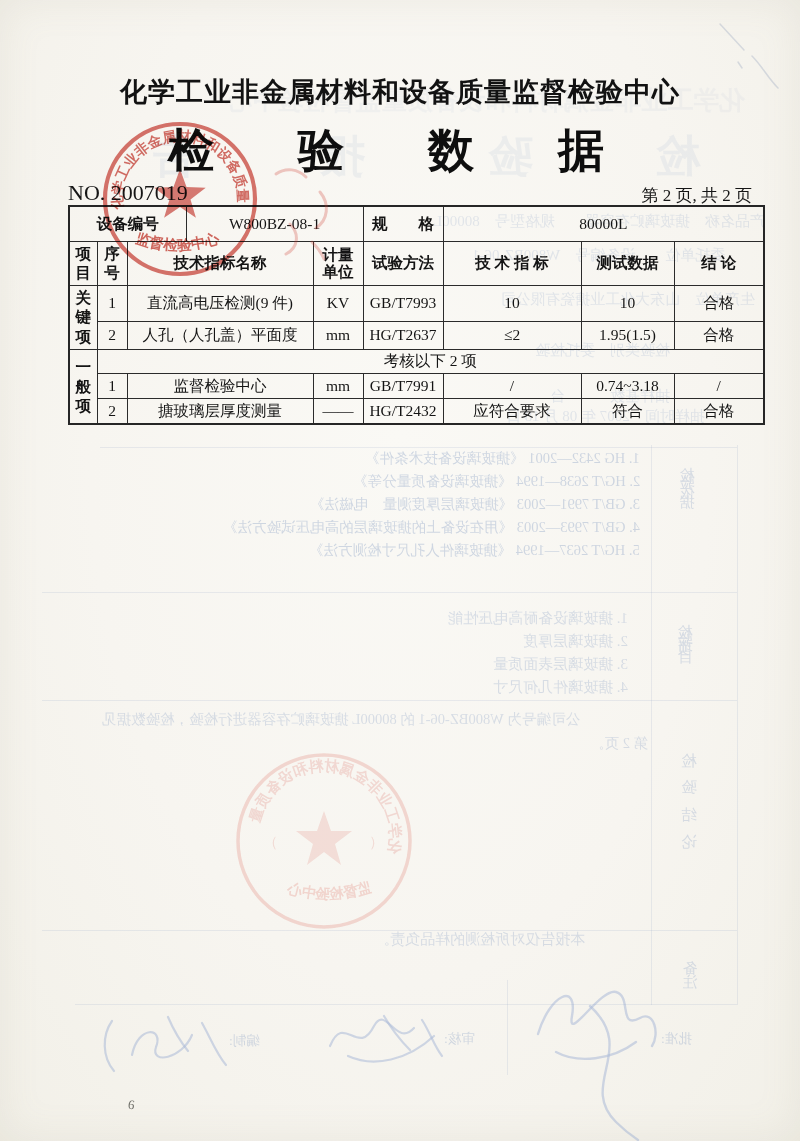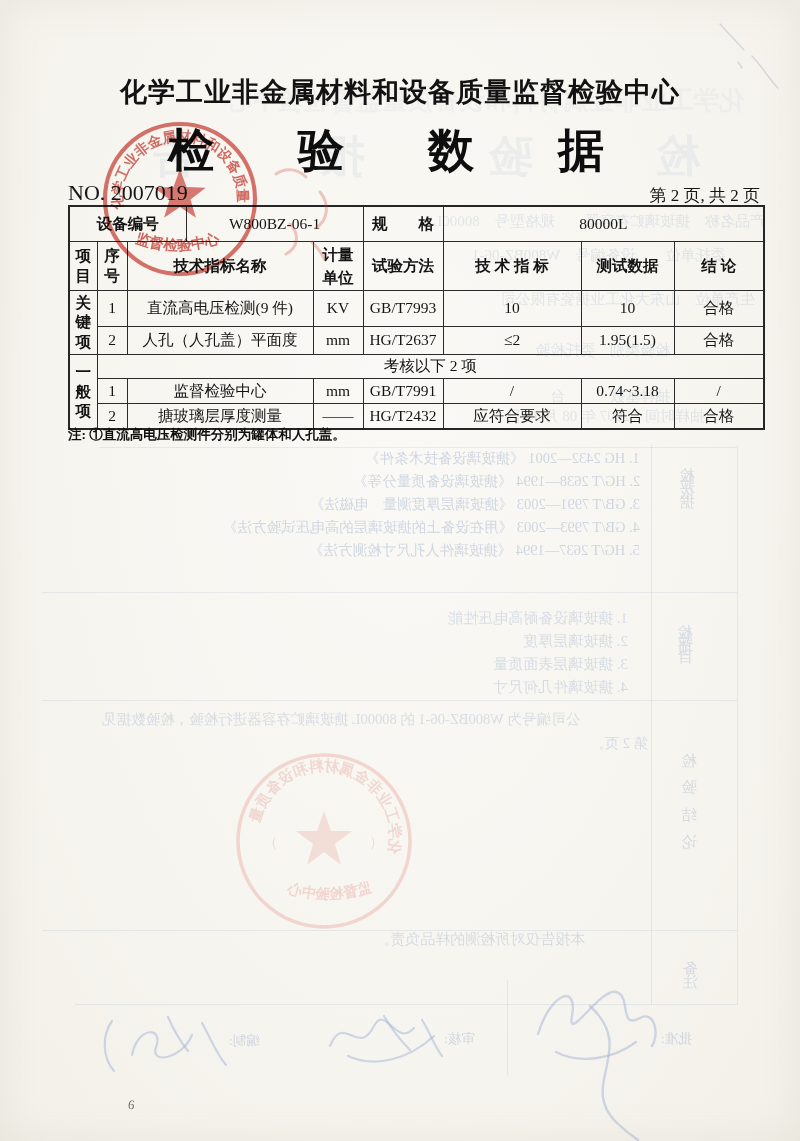--- a/index.html
+++ b/index.html
@@ -7,21 +7,21 @@
     background:radial-gradient(ellipse at 50% 38%, #faf9f5 0%, #f7f5f0 55%, #f2f0e8 100%);
     font-family:"Liberation Serif","DejaVu Serif",serif;
     box-shadow:inset 0 0 40px rgba(160,150,120,0.12);}
   
   .front{position:absolute;inset:0;z-index:2;color:#161616;}
   .org-title{position:absolute;top:74px;left:0;width:100%;text-align:center;
     font-size:27px;font-weight:bold;letter-spacing:1px;color:#121212;}
   .doc-title{position:absolute;top:120px;left:168px;width:436px;display:flex;
     justify-content:space-between;font-size:46px;font-weight:900;color:#0e0e0e;}
   .no-line{position:absolute;top:180px;left:68px;font-size:22px;}
-  .page-ind{position:absolute;top:184px;right:40px;font-size:17px;}
+  .page-ind{position:absolute;top:184px;right:48px;font-size:17px;}
   table.rpt{position:absolute;left:68px;top:205px;width:695px;border-collapse:collapse;
     table-layout:fixed;border:2px solid #262626;}
   table.rpt td{border:1.4px solid #2b2b2b;text-align:center;vertical-align:middle;
     font-size:15.5px;color:#141414;padding:1px 2px;line-height:1.25;background:transparent;}
   td.lbl{font-weight:bold;margin-left:44px;}
   td.namec{text-align:left;padding-left:9px;}
   td.valc{text-align:left;padding-left:14px;}
   td.vert{padding:0;line-height:20px;font-weight:bold;}
   .note-line{position:absolute;top:426px;left:68px;font-size:13.5px;font-weight:bold;color:#101010;}
   .corner-mark{position:absolute;left:128px;top:1097px;font-size:13px;color:#70706a;transform:rotate(8deg);}
@@ -150,29 +150,29 @@
         <col style="width:127px">
           <col style="width:50px">
           <col style="width:80px">
         <col style="width:138px">
           <col style="width:93px">
           <col style="width:90px">
       </colgroup>
       <tbody>
           <tr style="height:35px">
         <td class="lbl" colspan="3">设备编号</td>
-        <td class="valc" colspan="2">W800BZ-06-1</td>
+        <td class="valc" colspan="2">W800BZ-08-1</td>
         <td class="lbl">规　　格</td>
         <td class="valc" colspan="3">80000L</td>
       </tr>
       <tr style="height:44px">
         <td class="lbl vert">项目</td>
         <td class="lbl vert">序号</td>
         <td class="lbl" colspan="2">技术指标名称</td>
-        <td class="lbl" style="line-height:23px;">计量单位</td>
+        <td class="lbl" style="line-height:17px;">计量单位</td>
         <td class="lbl">试验方法</td>
         <td class="lbl">技 术 指 标</td>
         <td class="lbl">测试数据</td>
         <td class="lbl">结 论</td>
       </tr>
       <tr style="height:36px">
         <td class="vert" rowspan="2">关键项</td>
         <td>1</td>
         <td class="namec" colspan="2">直流高电压检测(9 件)</td>
         <td>KV</td>
@@ -208,21 +208,20 @@
         <td class="namec" colspan="2">搪玻璃层厚度测量</td>
         <td>——</td>
         <td>HG/T2432</td>
         <td>应符合要求</td>
         <td>符合</td>
         <td>合格</td>
       </tr>
     </tbody>
       </table>
 
-    <div class="note-line">注: ①直流高电压检测件分别为罐体和人孔盖。</div>
 
     <div class="corner-mark">6</div>
   </div>
 
   <svg class="stamp1" width="190" height="190" viewBox="0 0 190 190">
     <circle cx="95" cy="95" r="75" fill="none" stroke="rgba(201,57,47,.8)" stroke-width="4.2"></circle>
     <polygon points="95,65 101.5,83.1 120.7,83.7 105.5,95.4 110.9,113.8 95,103 79.1,113.8 84.5,95.4 69.3,83.7 88.5,83.1" fill="rgba(200,58,48,.75)"></polygon>
     <path id="farc" d="M 37.9 105.1 A 58 58 0 1 1 152.1 105.1" fill="none"></path>
     <text font-size="14" font-weight="bold" fill="rgba(198,54,44,.82)">
       <textPath href="#farc">化学工业非金属材料和设备质量</textPath>

